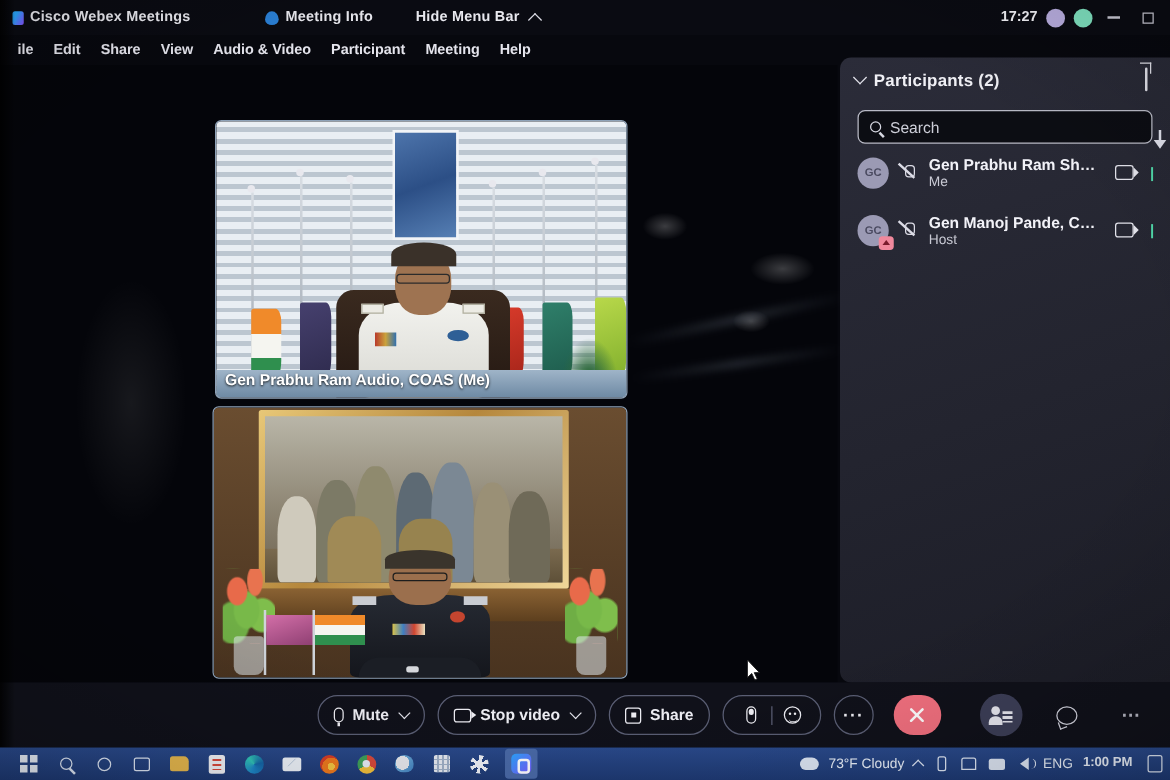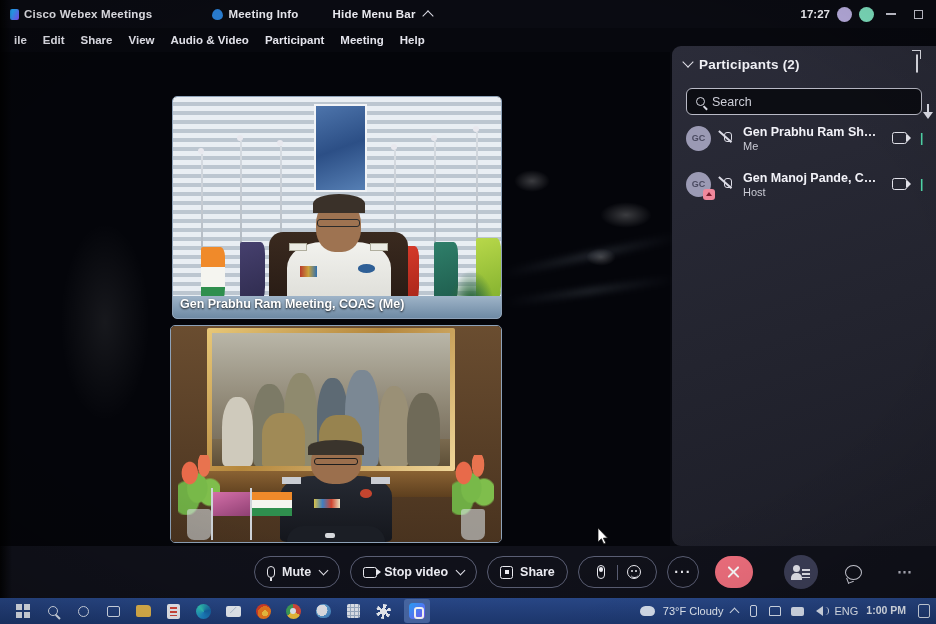--- a/index.html
+++ b/index.html
@@ -599,21 +599,21 @@
             <i class="o1-ep r"></i>
           <i class="o1-medals"></i>
           <i class="o1-wing"></i>
           <i class="o1-head"></i>
           <i class="o1-hair"></i>
           <i class="o1-glasses"></i>
           <i class="o1-hands"></i>
         </div>
         <div class="o1-desk"></div>
 
-        <div class="tile-name">Gen Prabhu Ram Meeting, COAS (Me)</div>
+        <div class="tile-name">Gen Prabhu Ram Audio, COAS (Me)</div>
       </div>
 
       <div class="tile" id="tile-2">
         <div class="room2"></div>
         <div class="paint-frame">
           <div class="paint-inner">
             <i class="pwall"></i>
             <i class="pfig" style="left:4%;width:13%;height:52%;background:#cfcabc;"></i>
             <i class="pfig" style="left:17%;width:14%;height:62%;background:#7c7a66;"></i>
             <i class="pfig" style="left:30%;width:14%;height:70%;background:#8f8a6e;"></i>

